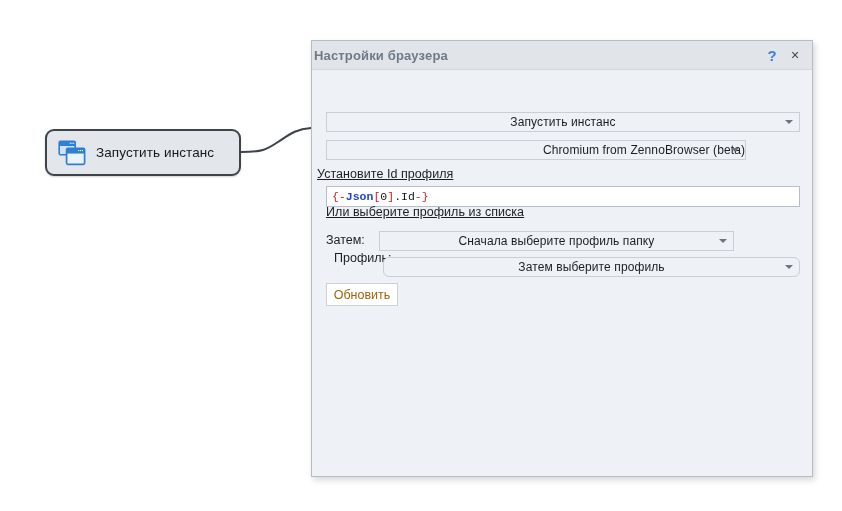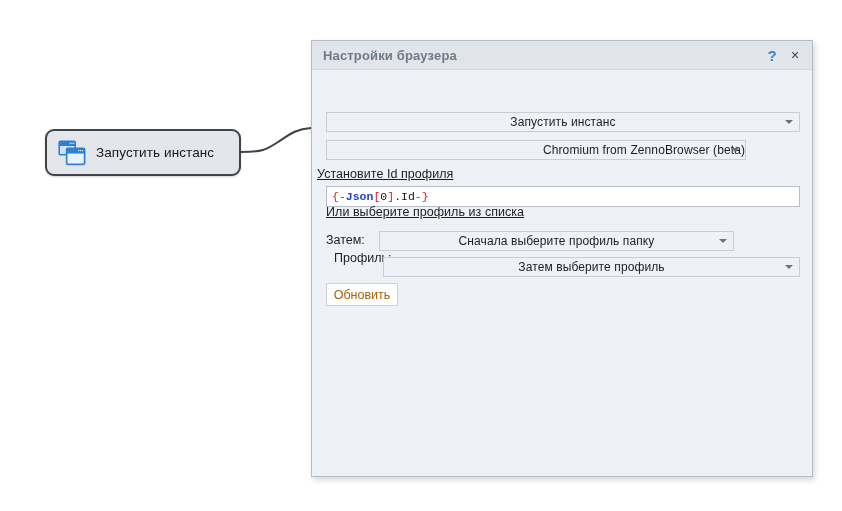--- a/index.html
+++ b/index.html
@@ -76,21 +76,21 @@
 
   #titlebar {
     height: 28px;
     background: #e1e5ea;
     border-bottom: 1px solid #d2d7dd;
     display: flex;
     align-items: center;
     position: relative;
   }
   #titlebar .title-text {
-    margin-left: 11px;
+    margin-left: 2px;
     font-size: 13px;
     font-weight: bold;
     color: #6f7a88;
     letter-spacing: 0.15px;
   }
   .tb-btn {
     position: absolute;
     top: 0;
     height: 28px;
     width: 22px;
@@ -133,21 +133,21 @@
     width: 0;
     height: 0;
     border-left: 4px solid transparent;
     border-right: 4px solid transparent;
     border-top: 4px solid #6d7480;
   }
 
   #combo-action  { left: 14px;  top: 42px; width: 474px; }
   #combo-browser { left: 14px;  top: 70px; width: 420px; justify-content: flex-end; }
   #combo-folder  { left: 67px;  top: 161px; width: 355px; }
-  #combo-profile { left: 71px;  top: 187px; width: 417px; }
+  #combo-profile { left: 71px;  top: 187px; width: 417px; border-radius: 6px; }
 
   .link-label {
     position: absolute;
     font-size: 12.5px;
     color: #1b1f24;
     text-decoration: underline;
     white-space: nowrap;
     letter-spacing: 0.05px;
   }
   #label-profile-id   { left: 5px; top: 97px; }

